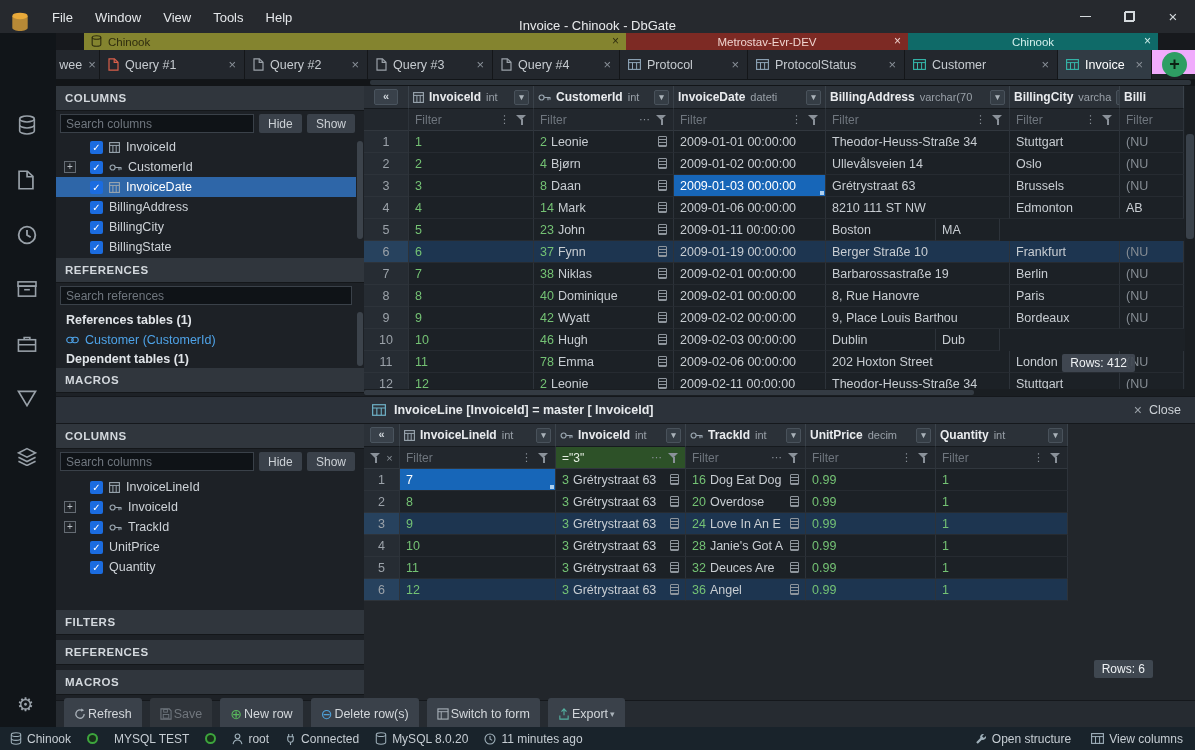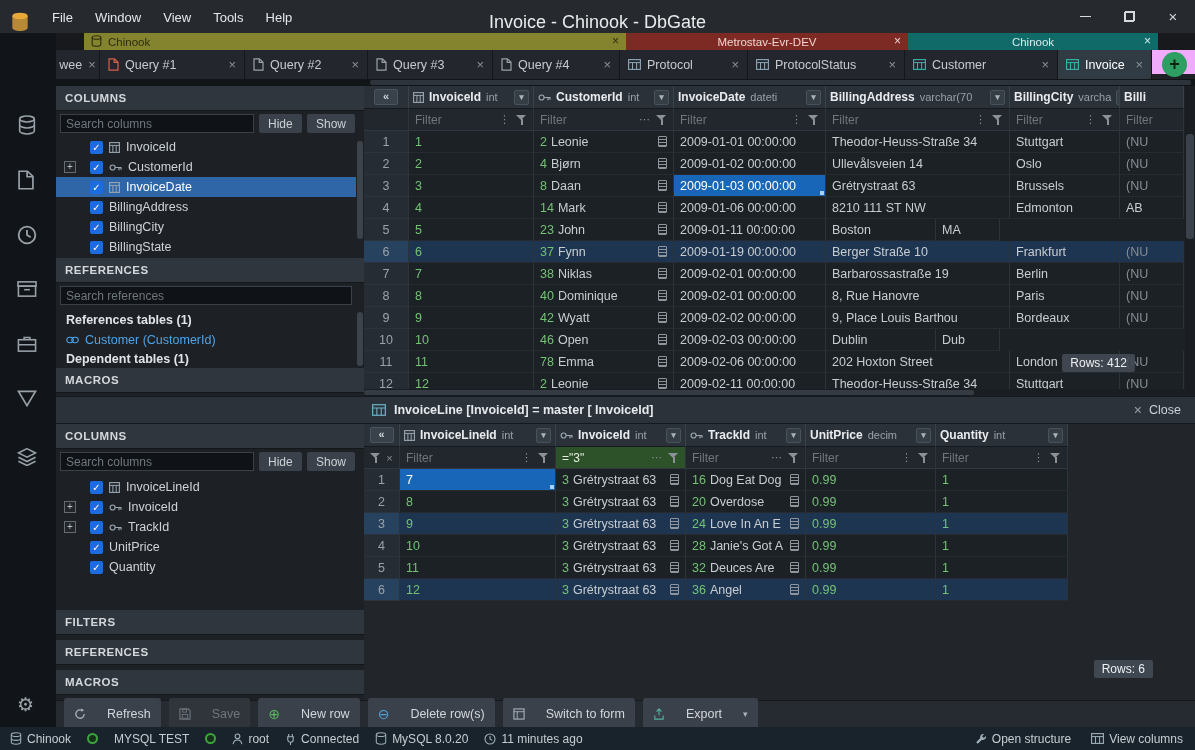--- a/index.html
+++ b/index.html
@@ -12,21 +12,21 @@
   }
   svg { display: block; }
 
   
   .titlebar { position: absolute; left: 0; top: 0; right: 0; height: 33px;
     background: #26292e; display: flex; align-items: flex-end; }
   .logo { width: 22px; height: 22px; margin: 0 10px 0 9px; color: #e8a93a; }
   .menus { display: flex; }
   .menus span { padding: 8px 11px; font-size: 13px; color: #e4e7ea; cursor: default; }
   .wintitle { position: absolute; left: 50%; transform: translateX(-50%);
-    font-size: 18px; color: #e8eaec; }
+    font-size: 13px; color: #e8eaec; }
   .winctl { margin-left: auto; display: flex; height: 100%; }
   .winbtn { width: 44px; display: flex; align-items: center; justify-content: center; color: #d5dade; font-size: 15px; }
   .minim { width: 11px; border-top: 1.5px solid #d5dade; }
   .restore { width: 11px; height: 11px; position: relative; }
   .restore::before { content: ""; position: absolute; left: 0; bottom: 0; width: 8px; height: 8px; border: 1px solid #d5dade; background: #26292e; }
   .restore::after { content: ""; position: absolute; right: 0; top: 0; width: 8px; height: 8px; border: 1px solid #d5dade; }
 
   
   .iconbar { position: absolute; left: 0; top: 33px; width: 56px; height: 694px;
     background: #111519; }
@@ -147,21 +147,21 @@
   .detailbar { position: absolute; left: 56px; top: 396px; right: 0; height: 28px; background: #2c323a;
     border-top: 1px solid #15181c; border-bottom: 1px solid #15181c; display: flex; align-items: center; }
   .dicon { margin-left: 316px; color: #6fb3c9; }
   .dtitle { margin-left: 8px; font-weight: bold; font-size: 12.5px; color: #e6e9ec; }
   .dclose { margin-left: auto; margin-right: 14px; display: flex; align-items: center; gap: 7px; color: #ccd1d6; }
   .dclose .x { color: #9aa1a8; font-size: 14px; }
 
   
   .toolbar { position: absolute; left: 56px; top: 700px; right: 0; height: 27px; background: #262b31;
     border-top: 1px solid #15181c; display: flex; align-items: center; gap: 8px; padding-left: 8px; }
-  .tbtn { height: 33px; display: flex; align-items: center; gap: 21px; padding: 0 10px; background: #3a414a;
+  .tbtn { height: 33px; display: flex; align-items: center; gap: 2px; padding: 0 10px; background: #3a414a;
     border-radius: 3px; color: #d3d7db; font-size: 12.5px; }
   .tbtn.disabled { background: #30353b; color: #70767d; }
   .tbico { font-size: 14px; line-height: 14px; }
   .tbico.green { color: #58b85c; } .tbico.blue { color: #4fa0d8; }
   .tbsvg { color: #a8b0b8; } .tbtn.disabled .tbsvg { color: #6d747c; }
   .tbsvg.teal { color: #54b0a0; }
   .expchev { font-size: 9px; color: #aab2b9; }
 
   
   .statusbar { position: absolute; left: 0; top: 727px; right: 0; height: 23px; background: #19232b;
@@ -635,21 +635,21 @@
       <div class="gc w3">2009-02-02 00:00:00</div>
       <div class="gc w4">9, Place Louis Barthou</div>
       <div class="gc w5">Bordeaux</div>
       <div class="gc w6 nullv">(NU</div>
     </div>
     <div class="grow">
       <div class="gc rn w0">10</div>
       <div class="gc w1 num">10</div>
       <div class="gc w2 fkcell">
           <span class="num">46</span>
-          <span class="fkname">Open</span>
+          <span class="fkname">Hugh</span>
           <span class="docicon"></span>
         </div>
       <div class="gc w3">2009-02-03 00:00:00</div>
       <div class="gc w5">Dublin</div>
       <div class="gc w6">Dub</div>
     </div>
     <div class="grow">
       <div class="gc rn w0">11</div>
       <div class="gc w1 num">11</div>
       <div class="gc w2 fkcell">

